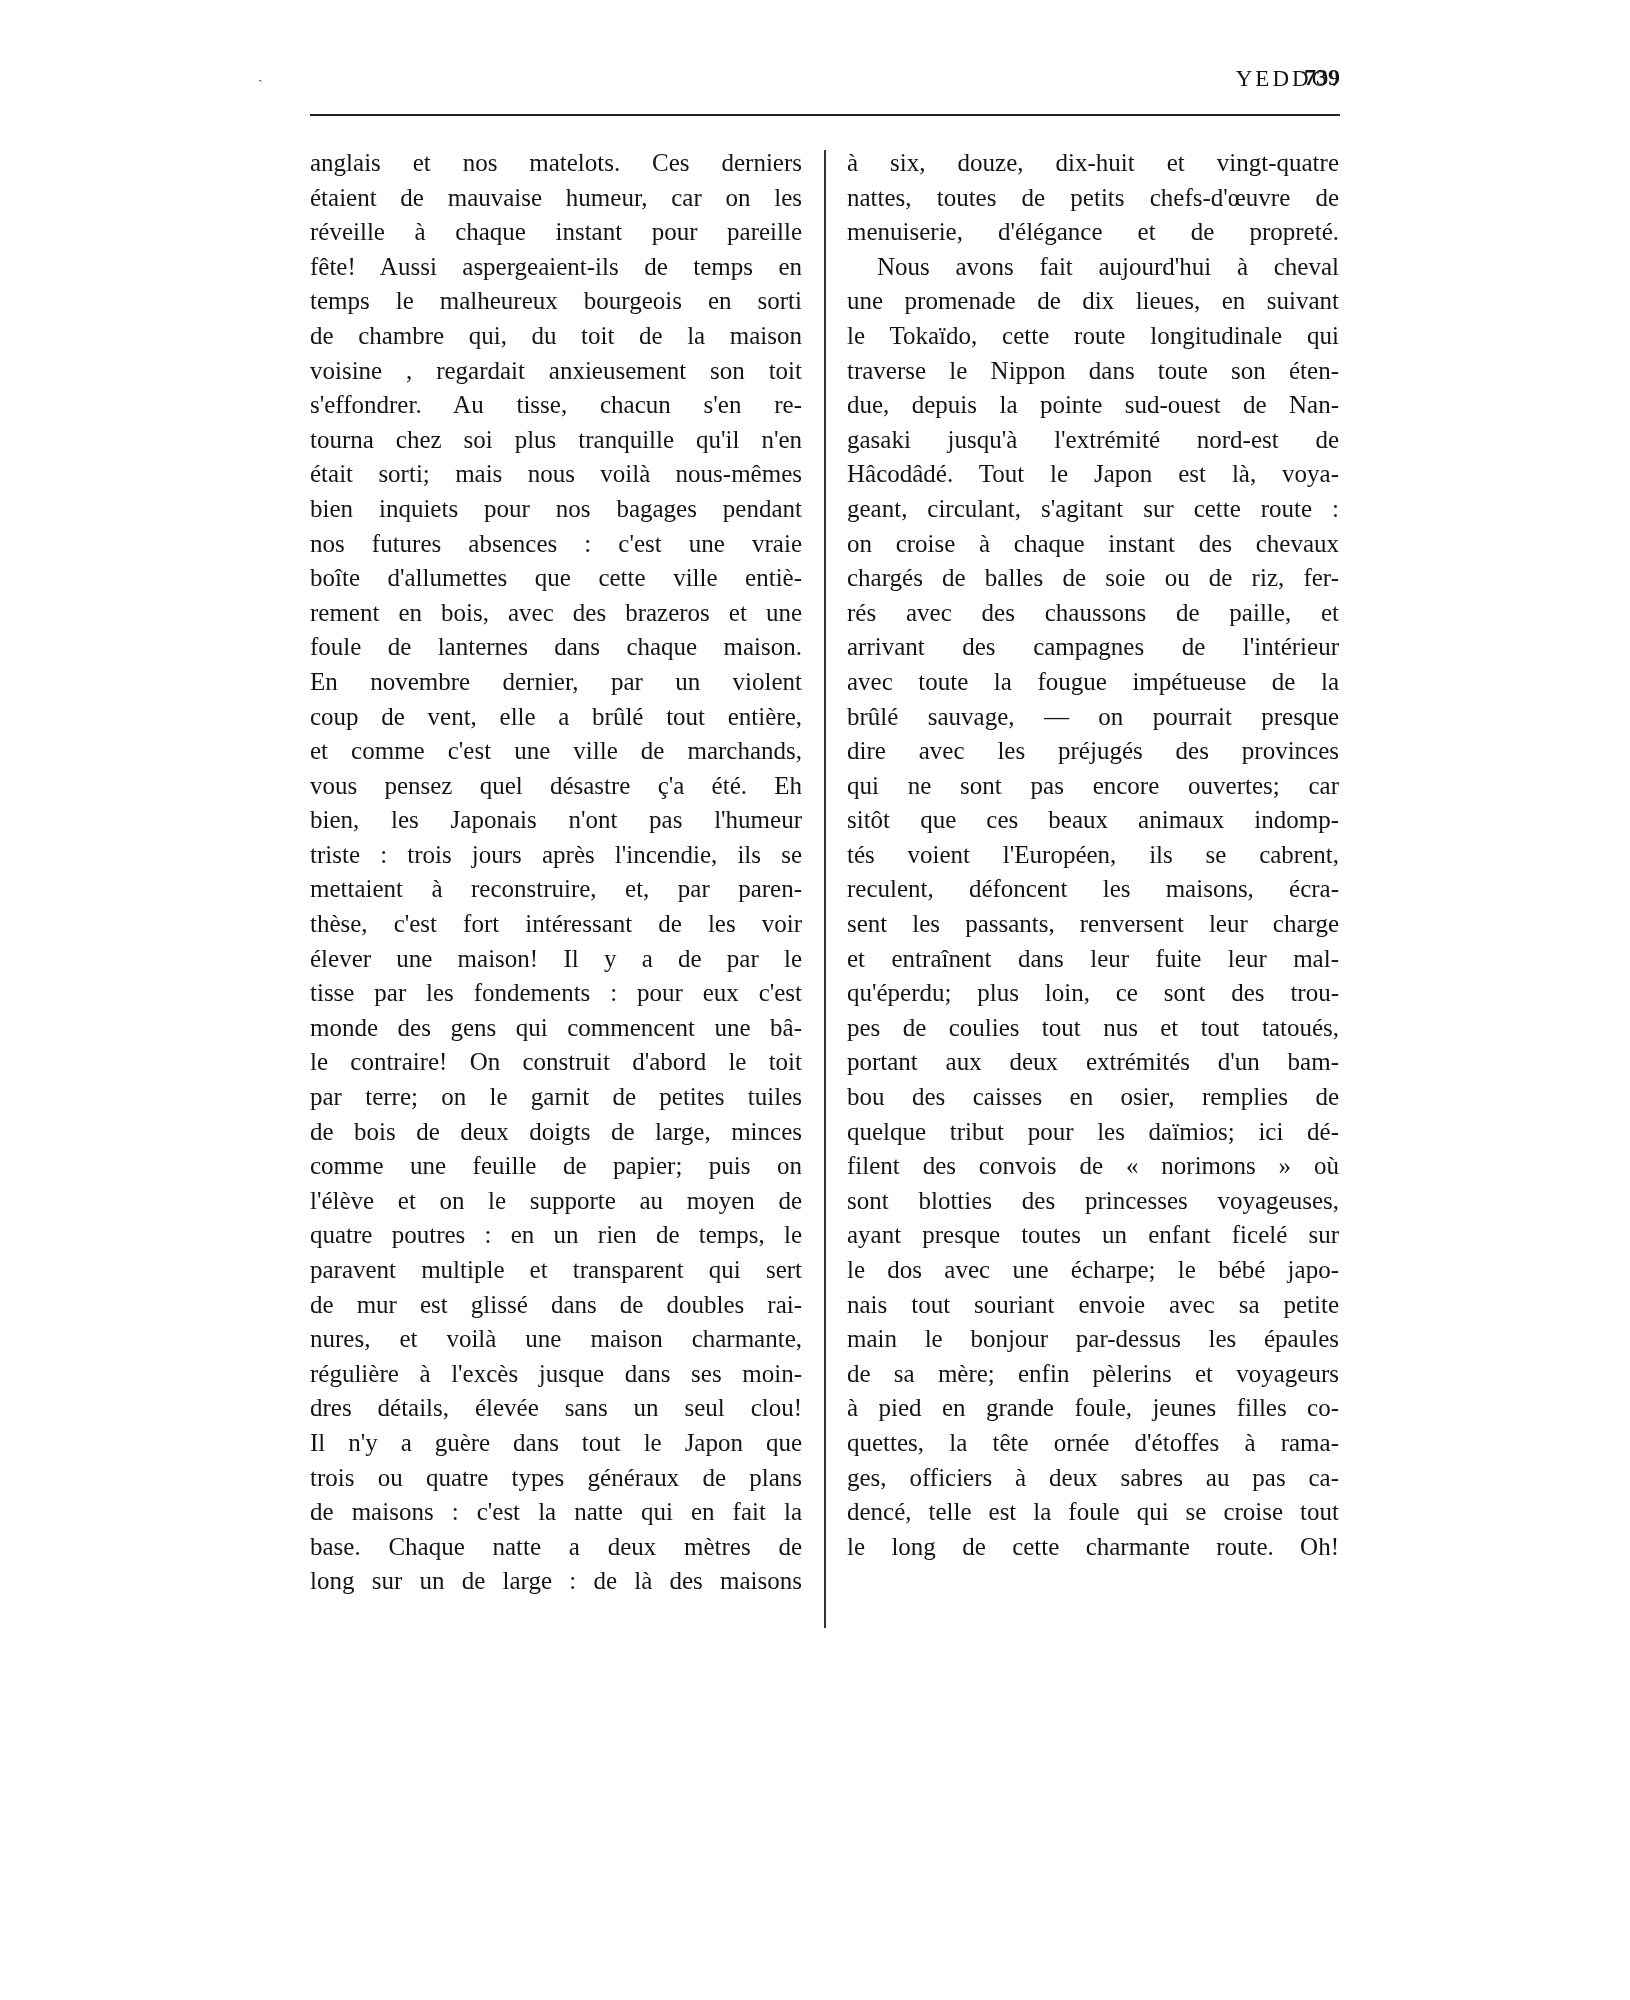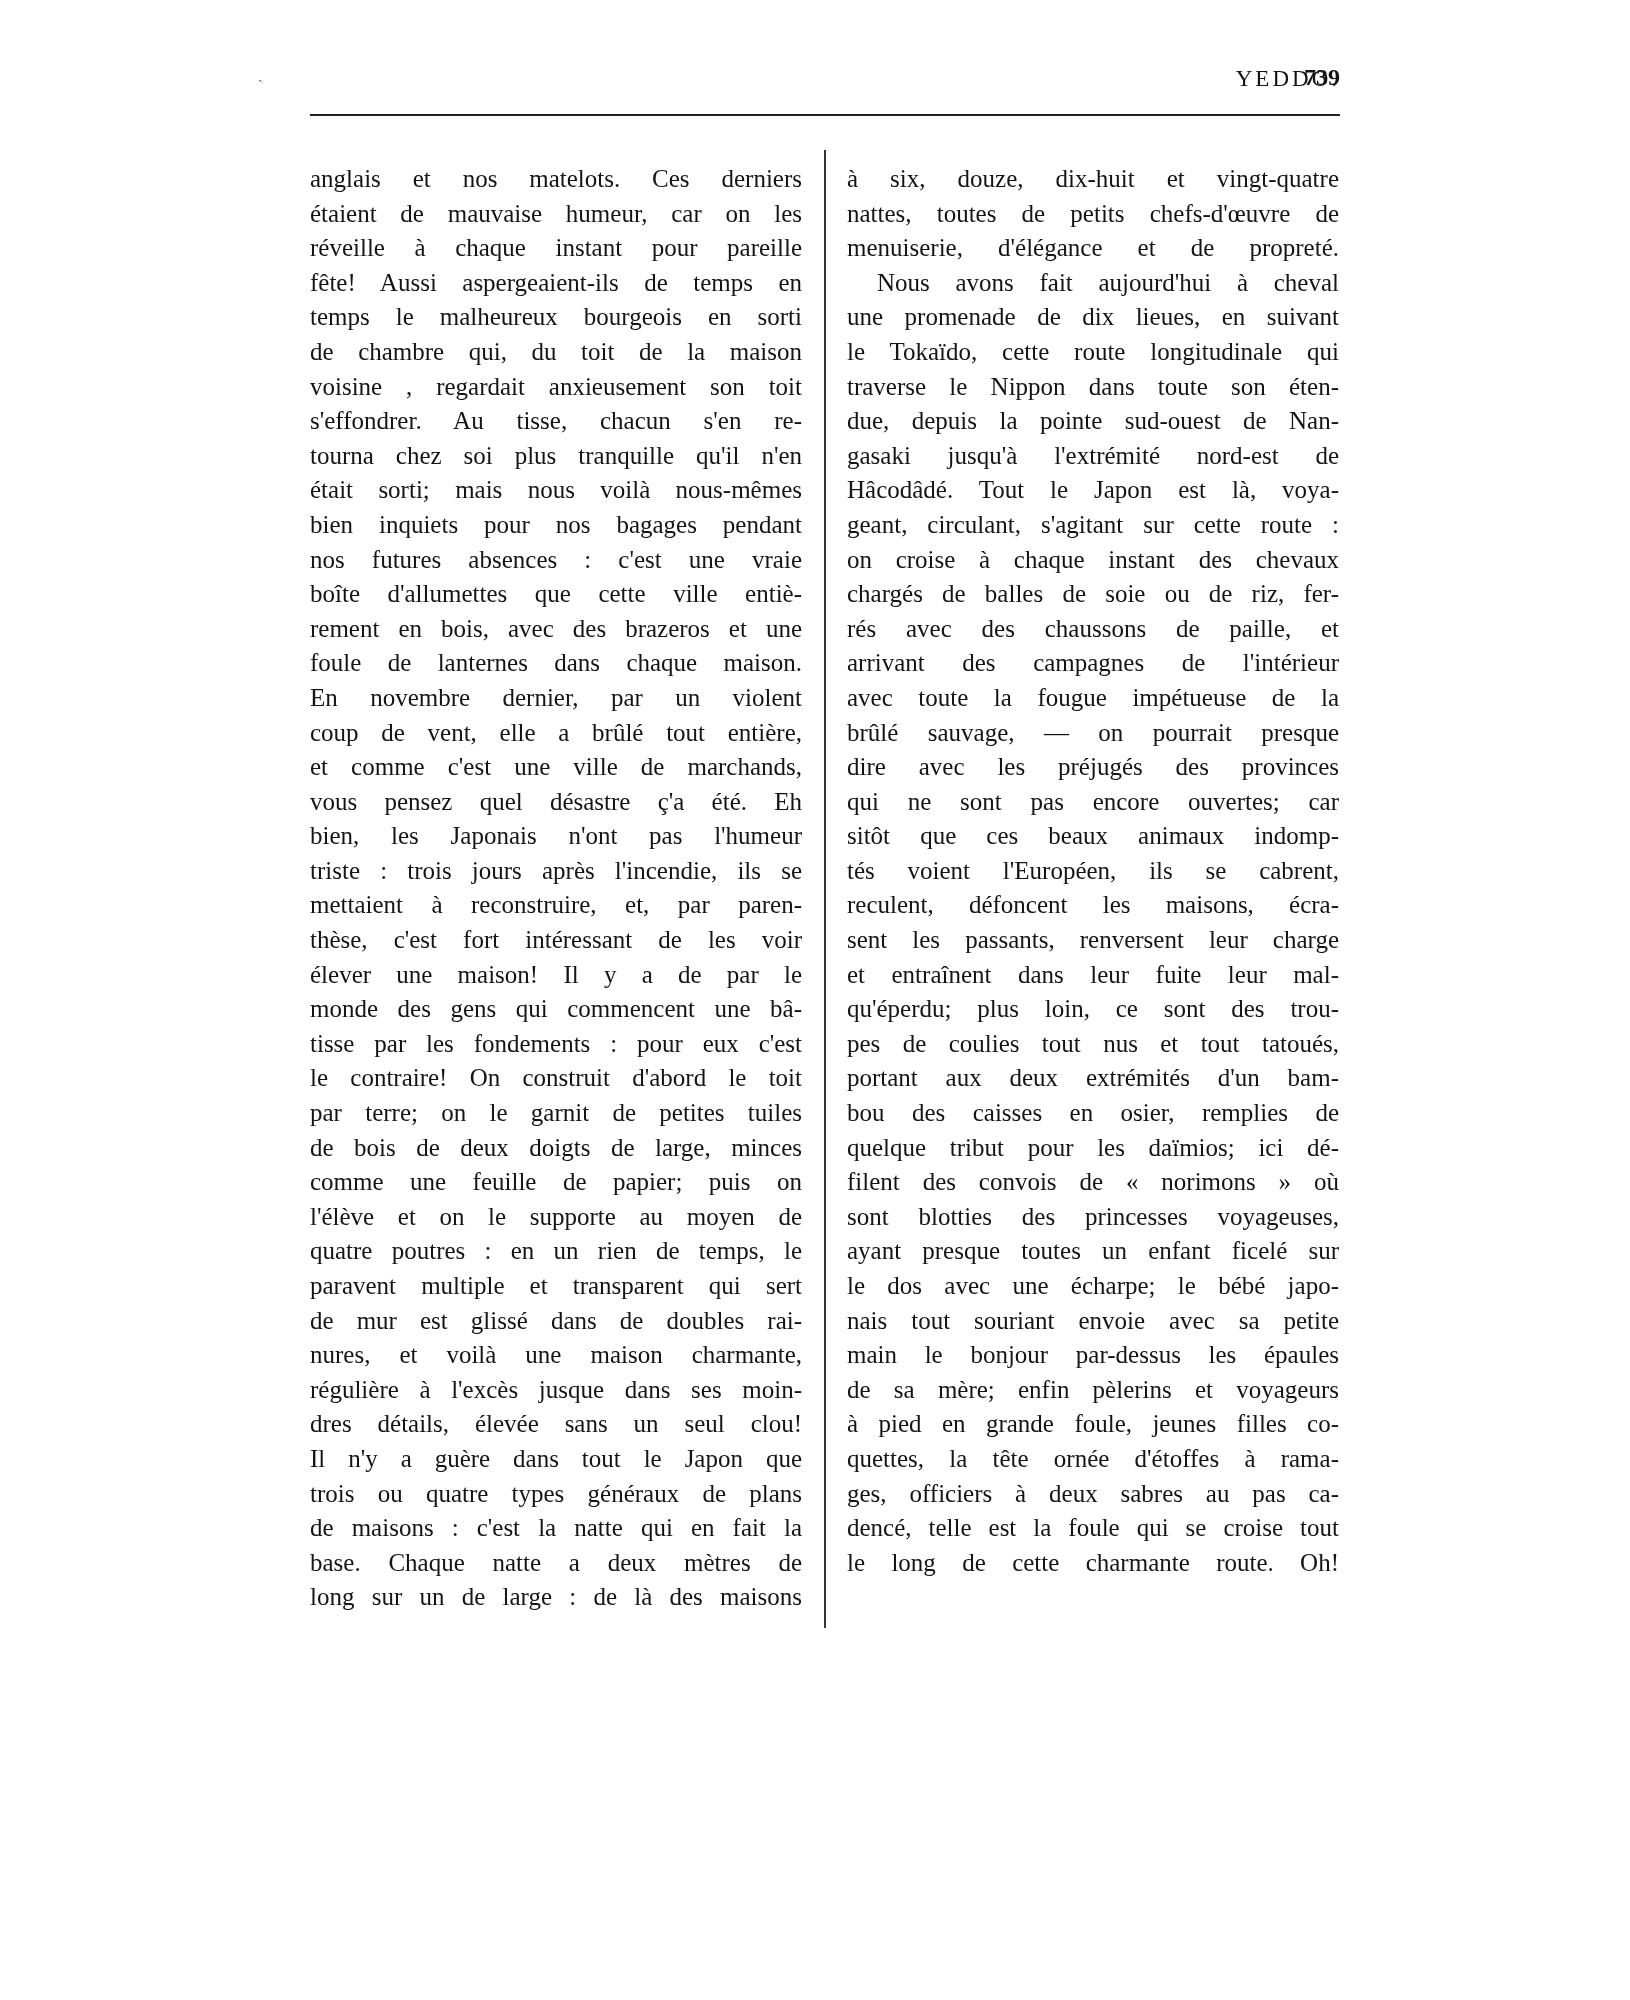--- a/index.html
+++ b/index.html
@@ -4,21 +4,21 @@
 <style>
   html, body { margin: 0; padding: 0; background: #ffffff; }
   body { width: 1630px; height: 2000px; position: relative; overflow: hidden;
          font-family: "Liberation Serif", "DejaVu Serif", serif; color: #141414; }
   .tick { position: absolute; left: 258px; top: 78px; font-size: 14px; color: #444; }
   .running-head { position: absolute; top: 64px; left: 310px; width: 1030px; height: 32px; }
   .running-title { position: absolute; left: 0; right: 0; text-align: right;
                    font-size: 23px; letter-spacing: 3px; top: 2px; }
   .page-number { position: absolute; right: 0; top: 0; font-size: 24px; font-weight: bold; }
   .rule { position: absolute; left: 310px; top: 114px; width: 1030px; height: 2px; background: #222; }
-  .column { position: absolute; top: 146px; width: 492px; margin-top: 16px; }
+  .column { position: absolute; top: 146px; width: 492px; }
   .col-left { left: 310px; }
   .col-right { left: 847px; }
   .divider { position: absolute; left: 824px; top: 150px; width: 2px; height: 1478px; background: #333; }
   .line { display: block; height: 34.6px; line-height: 34.6px; font-size: 25px;
           text-align: justify; text-align-last: justify; white-space: nowrap; }
   .line.indent { padding-left: 30px; }
 </style>
 </head>
 <body>
 
@@ -48,22 +48,22 @@
     <span class="line">foule de lanternes dans chaque maison.</span>
     <span class="line">En novembre dernier, par un violent</span>
     <span class="line">coup de vent, elle a brûlé tout entière,</span>
     <span class="line">et comme c'est une ville de marchands,</span>
     <span class="line">vous pensez quel désastre ç'a été. Eh</span>
     <span class="line">bien, les Japonais n'ont pas l'humeur</span>
     <span class="line">triste : trois jours après l'incendie, ils se</span>
     <span class="line">mettaient à reconstruire, et, par paren-</span>
     <span class="line">thèse, c'est fort intéressant de les voir</span>
     <span class="line">élever une maison! Il y a de par le</span>
+    <span class="line">tisse par les fondements : pour eux c'est</span>
     <span class="line">monde des gens qui commencent une bâ-</span>
-    <span class="line">tisse par les fondements : pour eux c'est</span>
     <span class="line">le contraire! On construit d'abord le toit</span>
     <span class="line">par terre; on le garnit de petites tuiles</span>
     <span class="line">de bois de deux doigts de large, minces</span>
     <span class="line">comme une feuille de papier; puis on</span>
     <span class="line">l'élève et on le supporte au moyen de</span>
     <span class="line">quatre poutres : en un rien de temps, le</span>
     <span class="line">paravent multiple et transparent qui sert</span>
     <span class="line">de mur est glissé dans de doubles rai-</span>
     <span class="line">nures, et voilà une maison charmante,</span>
     <span class="line">régulière à l'excès jusque dans ses moin-</span>

